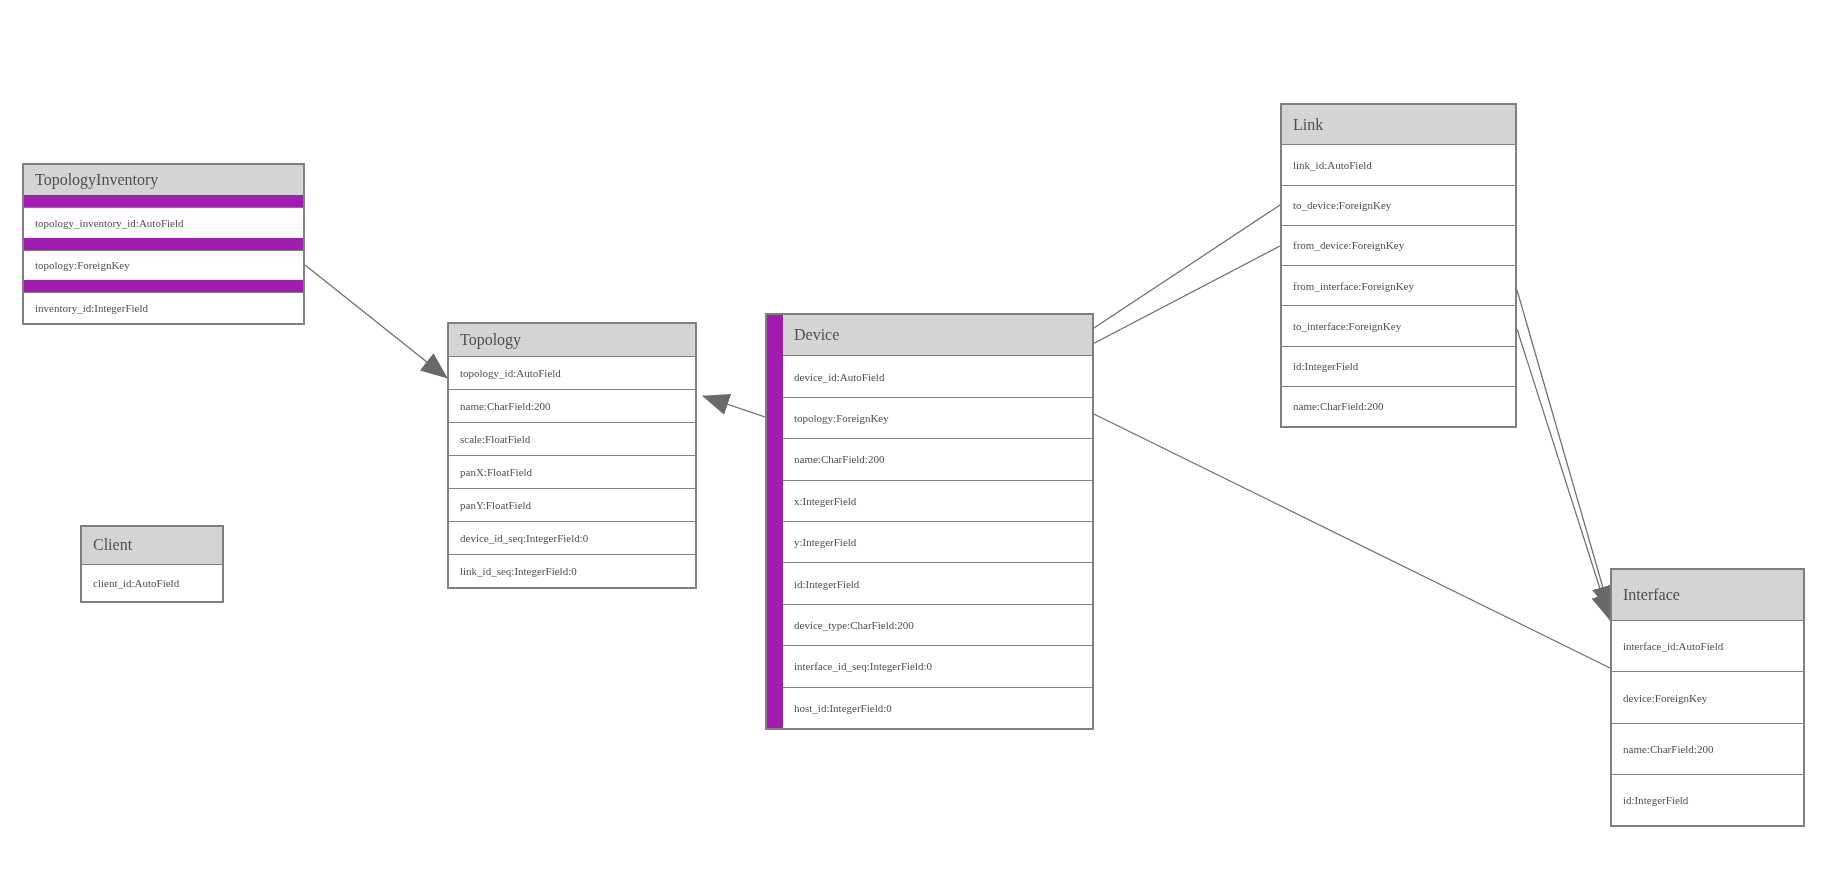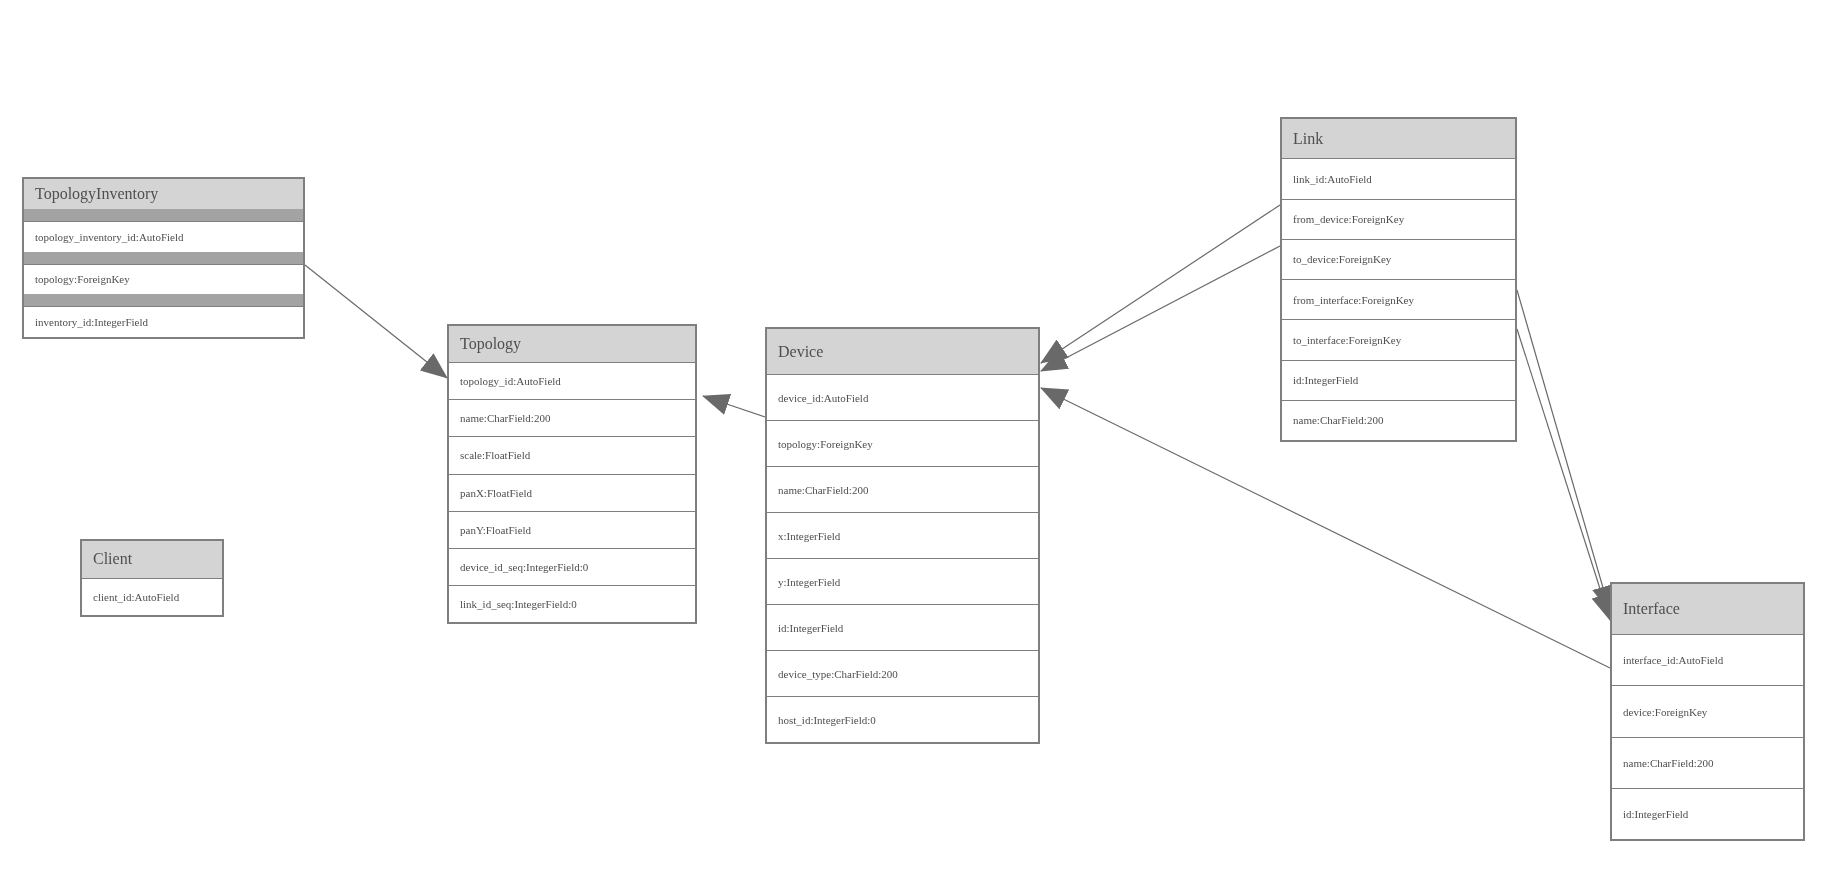--- a/index.html
+++ b/index.html
@@ -22,23 +22,22 @@
     left: 0;
     top: 0;
     width: 1824px;
     height: 874px;
   }
   .entity {
     position: absolute;
     display: flex;
     flex-direction: column;
     border: 2px solid #7f7f7f;
-    background: #a3a3a3;
+    background: #a21caf;
     box-sizing: border-box;
-    margin-top: 14px;
   }
   .entity .hdr {
     flex: 1;
     display: flex;
     align-items: center;
     background: #d4d4d4;
     padding-left: 11px;
     font-size: 16px;
     color: #4f4f4f;
     white-space: nowrap;
@@ -81,53 +80,54 @@
     <line class="edge" x1="1610" y1="668" x2="1041" y2="388" marker-end="url(#arrow)"></line>
   </svg>
 
   <div class="entity" style="left:22px; top:163px; width:283px; height:162px;gap:12px;">
     <div class="hdr">TopologyInventory</div>
     <div class="row">topology_inventory_id:AutoField</div>
     <div class="row">topology:ForeignKey</div>
     <div class="row">inventory_id:IntegerField</div>
   </div>
 
-  <div class="entity" style="left:447px; top:310px; width:250px; height:300px;">
+  <div class="entity" style="left:447px; top:322px; width:250px; height:267px;">
     <div class="hdr">Topology</div>
     <div class="row">topology_id:AutoField</div>
     <div class="row">name:CharField:200</div>
     <div class="row">scale:FloatField</div>
     <div class="row">panX:FloatField</div>
     <div class="row">panY:FloatField</div>
     <div class="row">device_id_seq:IntegerField:0</div>
     <div class="row">link_id_seq:IntegerField:0</div>
   </div>
 
   <div class="entity" style="left:80px; top:525px; width:144px; height:78px;">
     <div class="hdr">Client</div>
     <div class="row">client_id:AutoField</div>
   </div>
 
-  <div class="entity" style="left:765px; top:313px; width:275px; height:417px;">
+  <div class="entity" style="left:765px; top:313px; width:329px; height:417px;padding-left:16px;">
     <div class="hdr">Device</div>
     <div class="row">device_id:AutoField</div>
     <div class="row">topology:ForeignKey</div>
     <div class="row">name:CharField:200</div>
     <div class="row">x:IntegerField</div>
     <div class="row">y:IntegerField</div>
     <div class="row">id:IntegerField</div>
     <div class="row">device_type:CharField:200</div>
+    <div class="row">interface_id_seq:IntegerField:0</div>
     <div class="row">host_id:IntegerField:0</div>
   </div>
 
   <div class="entity" style="left:1280px; top:103px; width:237px; height:325px;">
     <div class="hdr">Link</div>
     <div class="row">link_id:AutoField</div>
+    <div class="row">to_device:ForeignKey</div>
     <div class="row">from_device:ForeignKey</div>
-    <div class="row">to_device:ForeignKey</div>
     <div class="row">from_interface:ForeignKey</div>
     <div class="row">to_interface:ForeignKey</div>
     <div class="row">id:IntegerField</div>
     <div class="row">name:CharField:200</div>
   </div>
 
   <div class="entity" style="left:1610px; top:568px; width:195px; height:259px;">
     <div class="hdr">Interface</div>
     <div class="row">interface_id:AutoField</div>
     <div class="row">device:ForeignKey</div>

